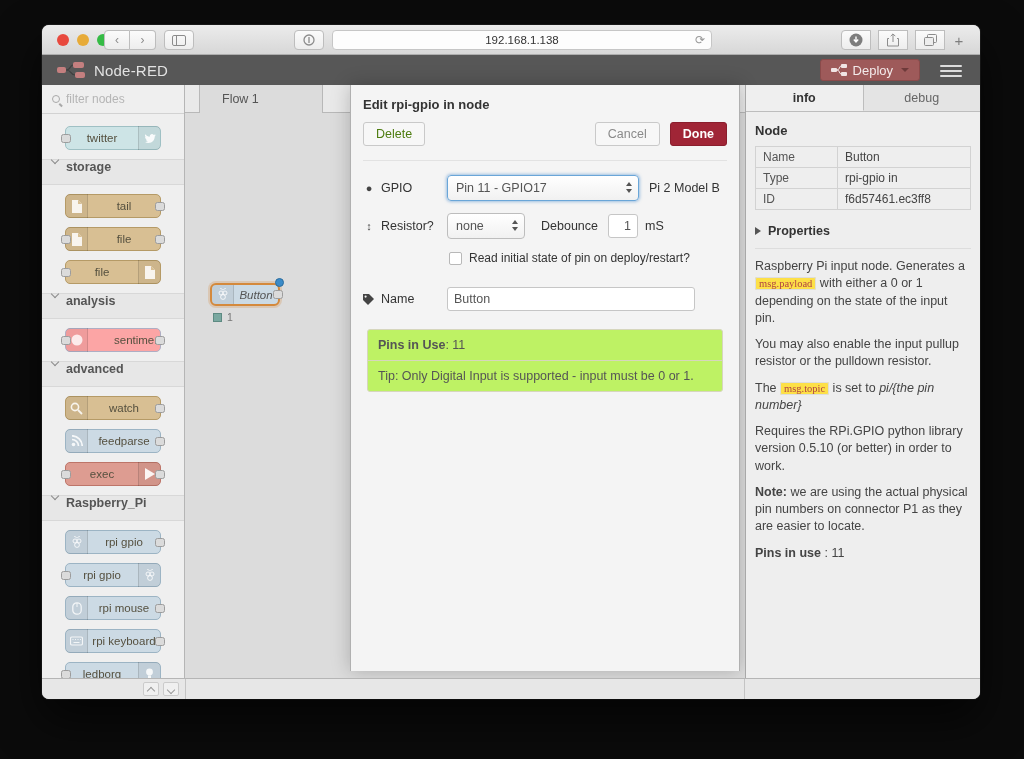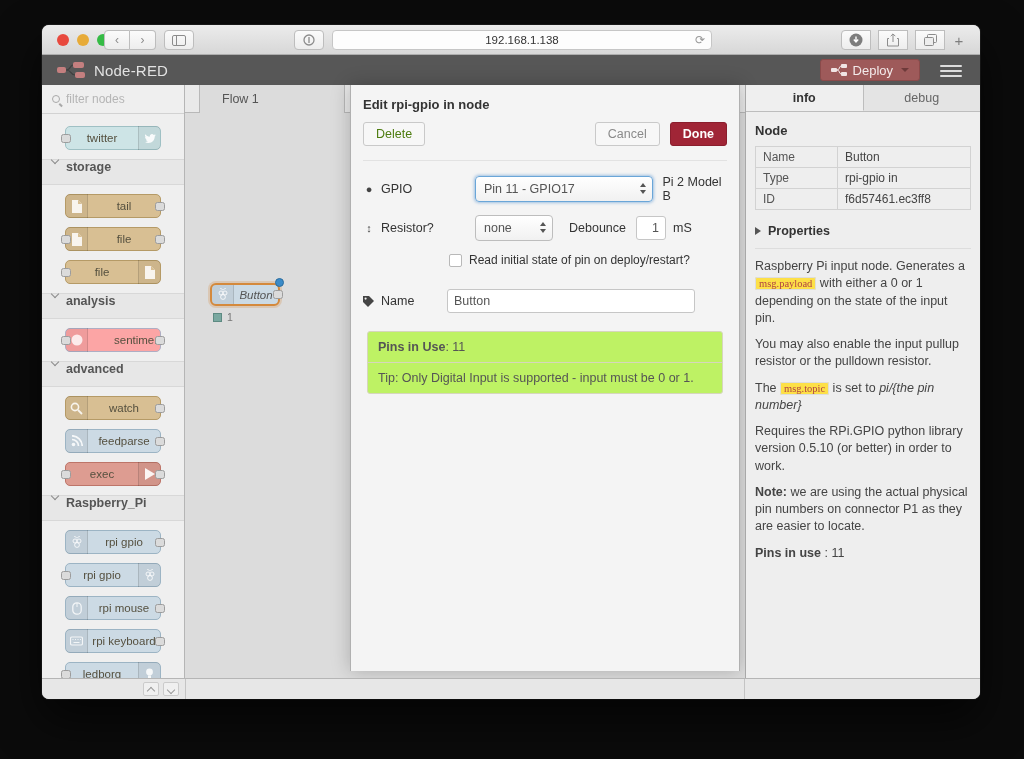--- a/index.html
+++ b/index.html
@@ -70,21 +70,21 @@
           border-radius:2.5px; top:7px; }
   .port.pl { left:-5px; } .port.pr { right:-5px; }
   .c-teal     { background:#cde4e6; border:1px solid #9fc0c4; }
   .c-tan      { background:#d8bf93; border:1px solid #b59a66; }
   .c-lavender { background:#fca5a5; border:1px solid #aeaec4;gap:26px; }
   .c-blue     { background:#ccdae4; border:1px solid #9cb4c4; }
   .c-salmon   { background:#dd9c91; border:1px solid #bd7569; }
 
   
   .tabstrip { height:28px; background:#e9e9e9; border-bottom:1px solid #b8b8b8; position:relative; }
-  .flowtab { position:absolute; left:14px; top:0; width:146px; height:28px; background:#dcdcdc;
+  .flowtab { position:absolute; left:14px; top:0; width:124px; height:28px; background:#dcdcdc;
              border-left:1px solid #b8b8b8; border-right:1px solid #b8b8b8;
              font-size:12.5px; color:#555; display:flex; align-items:center; padding-left:22px; }
   .cnode { position:absolute; left:25px; top:198px; width:70px; height:23px; background:#ccdae4;
            border:2px solid #d4893c; border-radius:6px; display:flex; align-items:center;
            font-size:11.5px; color:#555; font-style:italic; box-shadow:0 0 0 2px rgba(212,137,60,.25); }
   .cnode .nicon { height:19px; }
   .cnode .port { top:5px; }
   .cdot { position:absolute; right:-6px; top:-7px; width:9px; height:9px; border-radius:50%;
           background:#3b8bc8; border:1px solid #2c6d9e; }
   .cstatus { position:absolute; left:28px; top:226px; display:flex; align-items:center; gap:5px;
@@ -98,21 +98,21 @@
   .tray h1 { font-size:13px; color:#333; margin:2px 0 10px; }
   .btnrow { display:flex; margin-bottom:14px; border-bottom:1px solid #e2e2e2; padding-bottom:14px; }
   .ebtn { height:24px; padding:0 12px; border:1px solid #c9c9c9; border-radius:3px; background:#f7f7f7;
           font-size:12.5px; color:#4d7c0f; display:flex; align-items:center; }
   .ebtn.cancel { margin-left:auto; color:#8a8a8a; }
   .ebtn.done { margin-left:10px; background:#a02536; border-color:#8a1e2d; color:#fff; font-weight:bold; }
   .frow { display:flex; align-items:center; margin-bottom:12px; font-size:12.5px; color:#333; }
   .flabel { width:84px; display:flex; align-items:center; gap:6px; flex:0 0 84px; }
   .fico { font-size:11px; color:#444; width:12px; text-align:center; }
   .sel { position:relative; height:26px; background:linear-gradient(#ffffff,#f1f1f1); border:1px solid #bdbdbd;
-         border-radius:4px; display:flex; align-items:center; padding:0 22px 0 8px; color:#555;margin-left:28px; }
+         border-radius:4px; display:flex; align-items:center; padding:0 22px 0 8px; color:#555; }
   .sel.focus { border-color:#6aa6d8; box-shadow:0 0 3px 1px rgba(90,150,210,.55); }
   .stepper { position:absolute; right:6px; top:6px; }
   .stepper b { display:block; width:0; height:0; border-left:3.5px solid transparent; border-right:3.5px solid transparent; }
   .stepper b.up { border-bottom:4.5px solid #555; margin-bottom:2.5px; }
   .stepper b.dn { border-top:4.5px solid #555; }
   .tinput { height:24px; border:1px solid #c6c6c6; border-radius:3px; background:#fff; font-size:12.5px;
             color:#555; padding:0 6px; font-family:"Liberation Sans",sans-serif; }
   .cbox { width:13px; height:13px; border:1px solid #b8b8b8; border-radius:2px; background:#fff; display:inline-block; }
   .notice { margin:18px 4px 0 4px; background:#bef264; border:1px solid #d6d6bd; border-radius:3px;
             font-size:12.5px; color:#555; }

